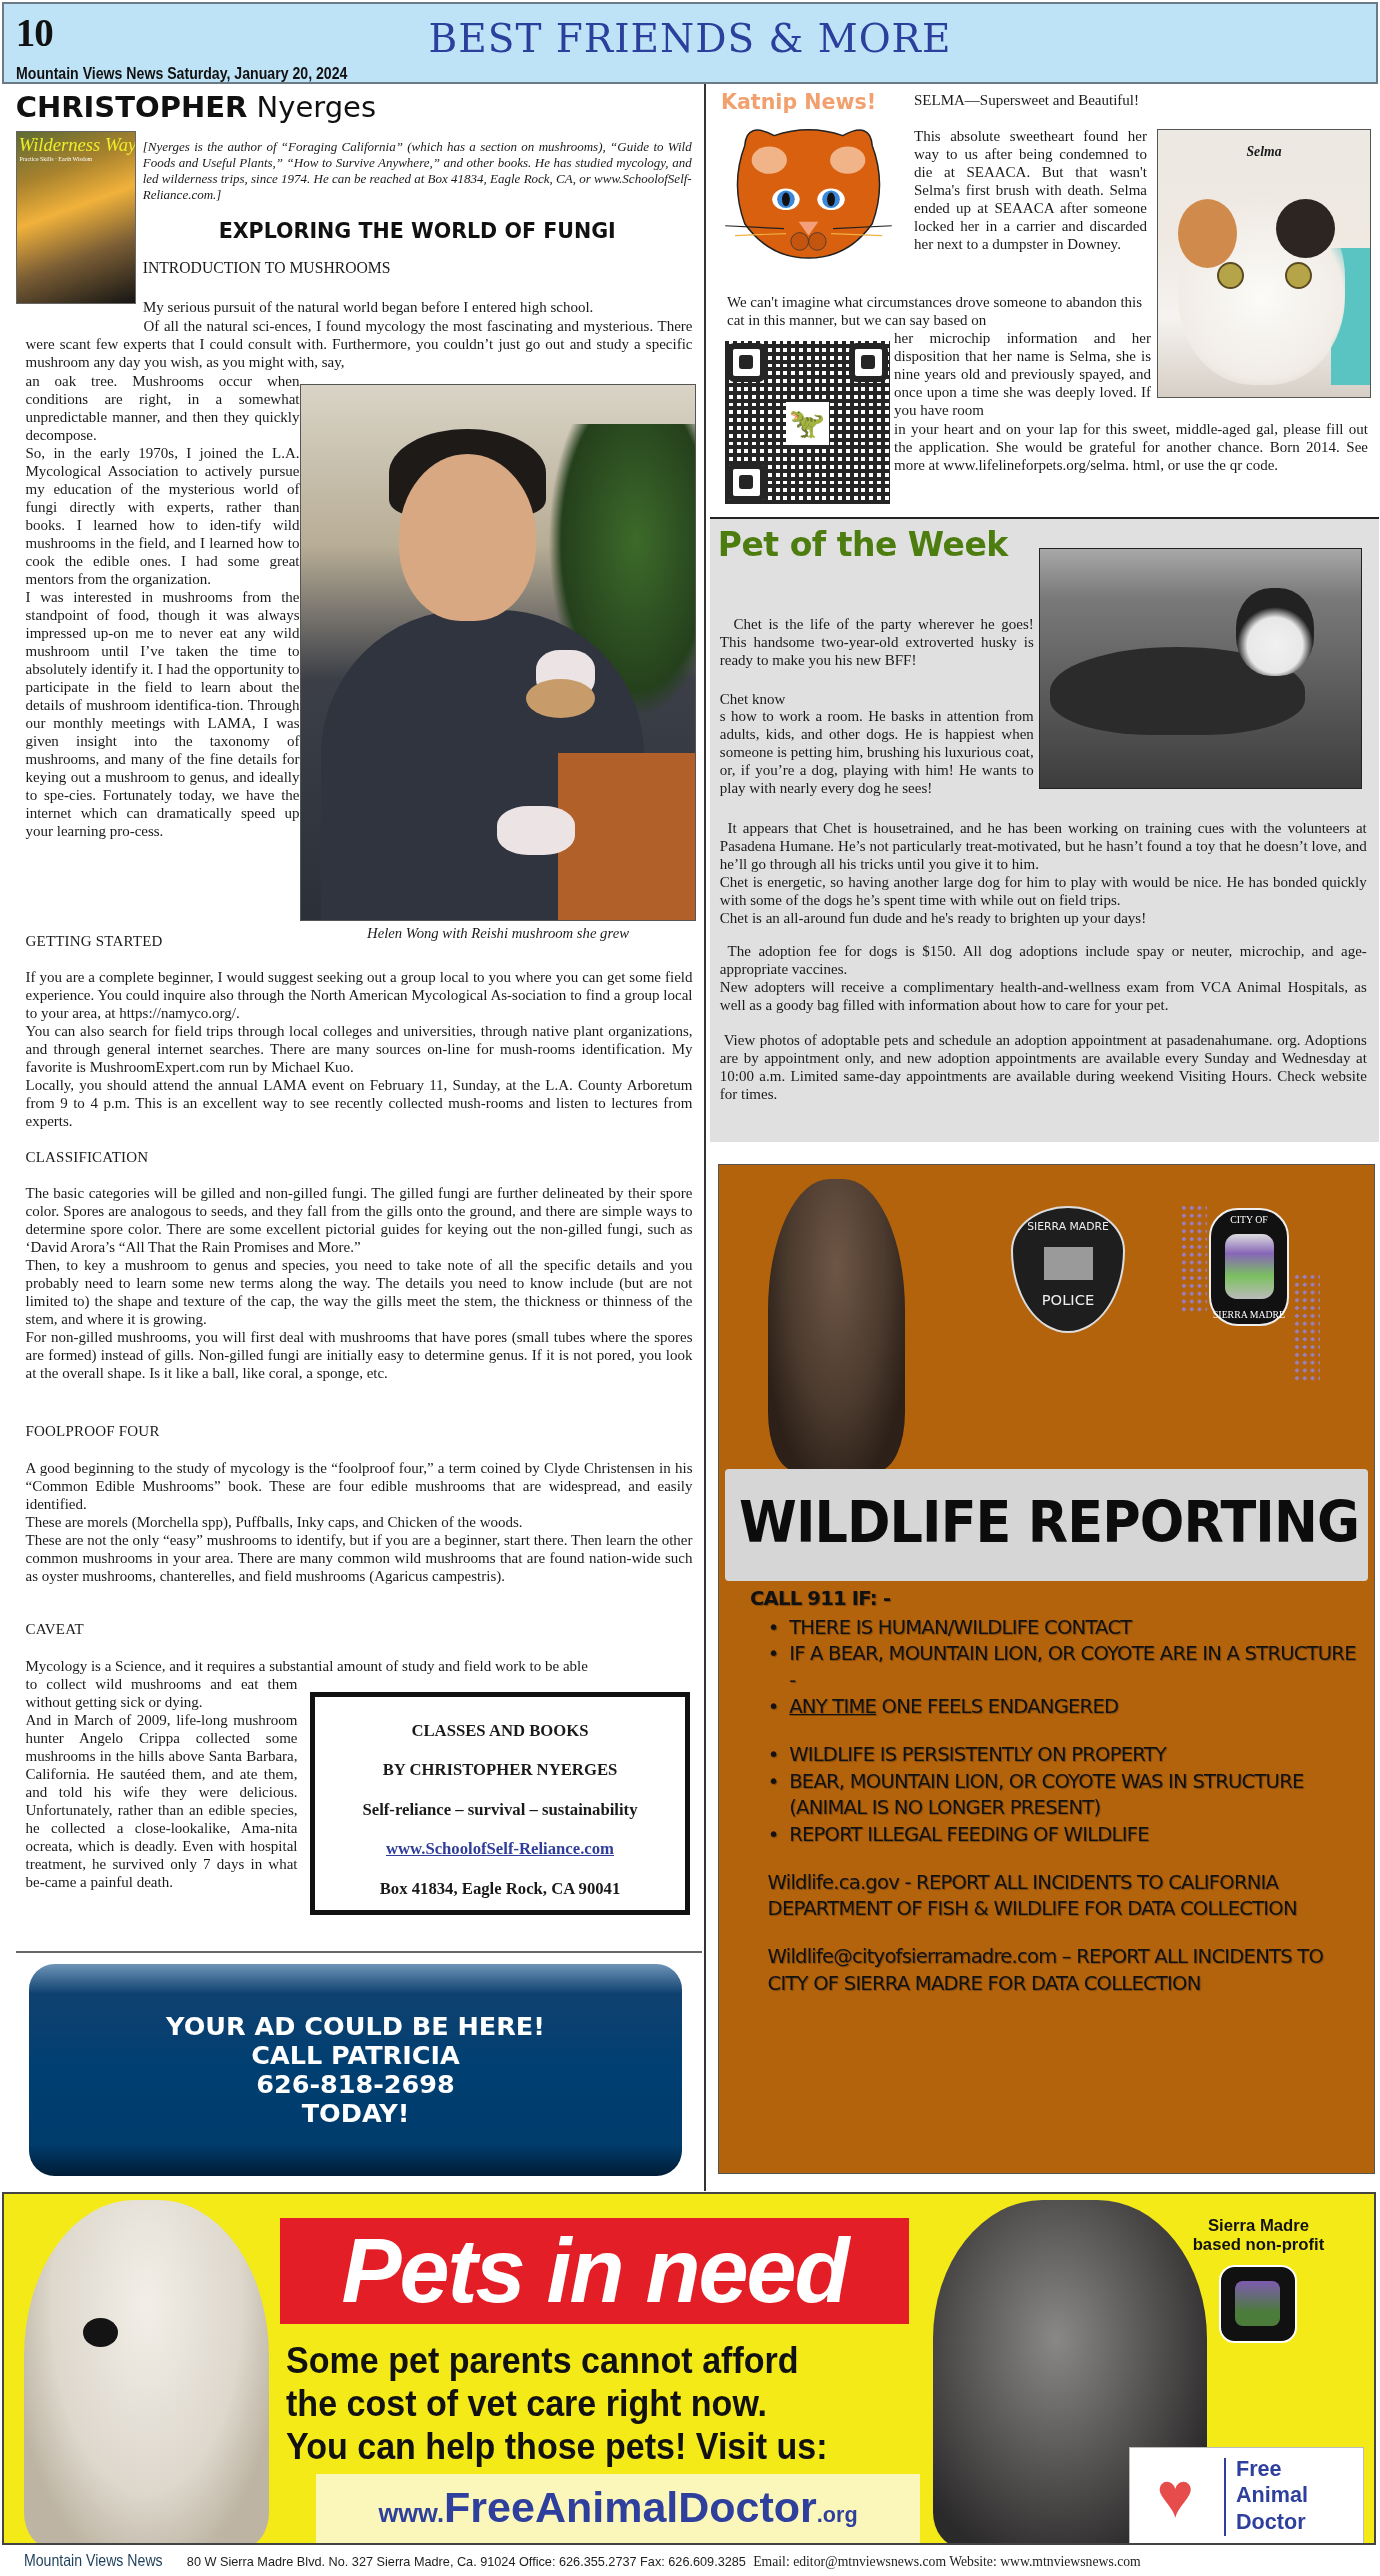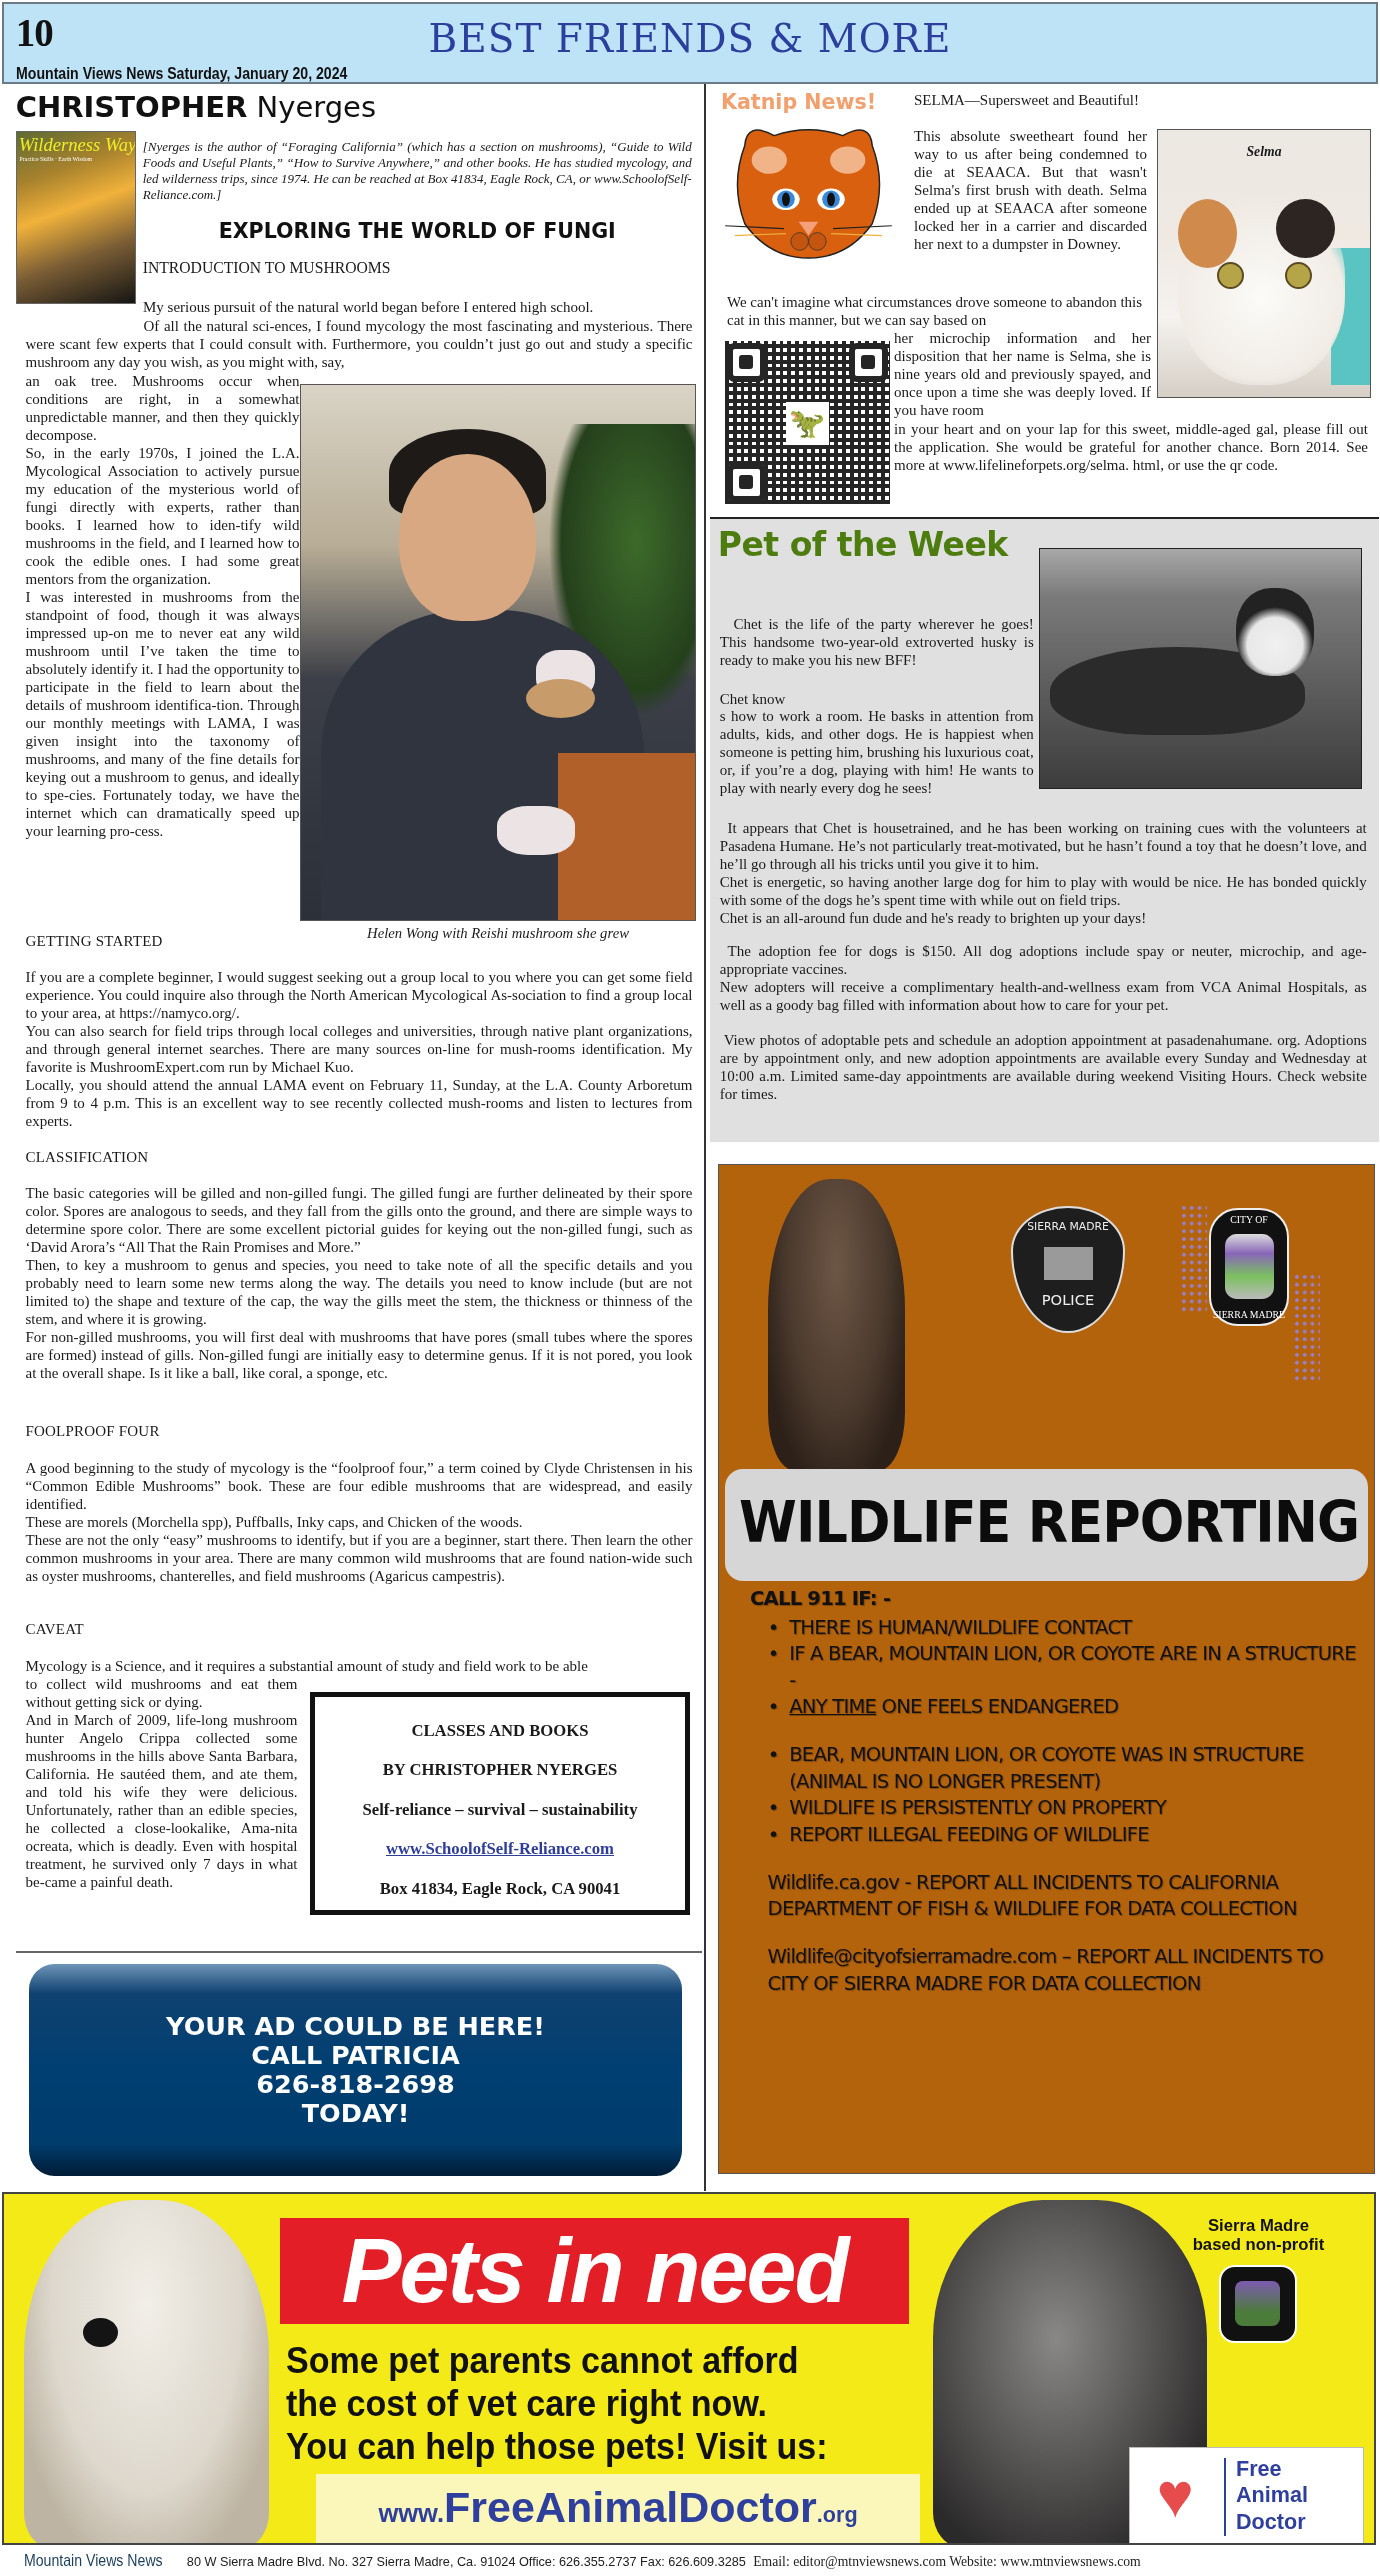--- a/index.html
+++ b/index.html
@@ -84,21 +84,21 @@
   .bear { position: absolute; left: 49px; top: 13.7px; width: 137px; height: 292px; background: radial-gradient(ellipse at 50% 30%, #6e5645 0%, #4b3a2e 50%, #2c2018 80%); border-radius: 45% 45% 20% 20%; }
   .badge-police { position: absolute; left: 292px; top: 41px; width: 114px; height: 127px; background: #1e1e1e; border: 2.9px solid #ddd; border-radius: 50% 50% 50% 50% / 35% 35% 65% 65%; color: #eee; font-family: "DejaVu Sans", sans-serif; font-size: 10.8px; text-align: center; }
   .badge-police .t { position: absolute; top: 11.8px; left: 0; right: 0; }
   .badge-police .b { position: absolute; bottom: 23.5px; left: 0; right: 0; font-size: 14.7px; }
   .badge-police .house { position: absolute; left: 31px; top: 39px; width: 49px; height: 33px; background: #9a9a9a; }
   .seal-city { position: absolute; left: 490px; top: 43px; width: 80px; height: 118px; background: #111; border: 2.9px solid #eee; border-radius: 29px; color: #fff; font-family: "Liberation Serif", serif; font-size: 9.8px; text-align: center; }
   .seal-city .inner { position: absolute; left: 13.7px; top: 23.5px; width: 49px; height: 65px; border-radius: 11.8px; background: linear-gradient(180deg, #ddd 0%, #8766b8 30%, #7cc060 65%, #bbb 100%); }
   .seal-city .t { position: absolute; left: 0; right: 0; top: 3.9px; }
   .seal-city .b { position: absolute; left: 0; right: 0; bottom: 3.9px; }
   .wisteria { position: absolute; width: 27.4px; height: 108px; background: radial-gradient(circle, #9a7fc7 30%, transparent 35%) 0 0/7.8px 7.8px; }
-  .wl-band { position: absolute; left: 5.9px; top: 304px; width: 643px; height: 112px; background: #d6d6d6; border-radius: 18px; }
+  .wl-band { position: absolute; left: 5.9px; top: 304px; width: 643px; height: 112px; background: #d6d6d6; border-radius: 4px; }
   .wl-title { position: absolute; left: 13.7px; top: 19.6px; font-family: "DejaVu Sans", sans-serif; font-weight: bold; font-size: 57px; color: #0c0c0c; letter-spacing: -1px; transform: scaleX(0.92); transform-origin: left; white-space: nowrap; }
   .wl-content { position: absolute; left: 31px; top: 421px; width: 608px; font-family: "DejaVu Sans", sans-serif; color: #111; font-size: 19.6px; line-height: 26.5px; letter-spacing: -0.8px; text-shadow: 1px 1px 1px rgba(0,0,0,0.3); }
   .wl-content .hd { font-weight: bold; margin-bottom: 2px; }
   .wl-content ul { list-style: none; margin-left: 15.7px; }
   .wl-content li { position: relative; padding-left: 23.5px; }
   .wl-content li::before { content: "•"; position: absolute; left: 2px; }
   .wl-content .u { text-decoration: underline; }
   .wl-gap { height: 21.6px; }
   .wl-note { margin-left: 17.6px; }
 
@@ -282,22 +282,22 @@
   </div>
   <div class="wl-content">
     <div class="hd">CALL 911 IF:  -</div>
     <ul>
       <li><span>THERE IS HUMAN/WILDLIFE CONTACT</span></li>
       <li><span>IF A BEAR, MOUNTAIN LION, OR  COYOTE ARE IN A STRUCTURE -</span></li>
       <li><span class="u">ANY TIME</span><span> ONE FEELS ENDANGERED</span></li>
     </ul>
     <div class="wl-gap"></div>
     <ul>
+      <li>WILDLIFE IS PERSISTENTLY ON PROPERTY</li>
       <li>BEAR, MOUNTAIN LION, OR COYOTE WAS IN STRUCTURE (ANIMAL IS NO LONGER PRESENT)</li>
-      <li>WILDLIFE IS PERSISTENTLY ON PROPERTY</li>
       <li>REPORT ILLEGAL FEEDING OF WILDLIFE</li>
     </ul>
     <div class="wl-gap"></div>
     <div class="wl-note">Wildlife.ca.gov - REPORT ALL INCIDENTS TO CALIFORNIA DEPARTMENT OF FISH &amp; WILDLIFE FOR DATA COLLECTION</div>
     <div class="wl-gap"></div>
     <div class="wl-note">Wildlife@cityofsierramadre.com – REPORT ALL INCIDENTS TO CITY OF SIERRA MADRE FOR DATA COLLECTION</div>
   </div>
 </div>
 
 <div class="pets-ad">

